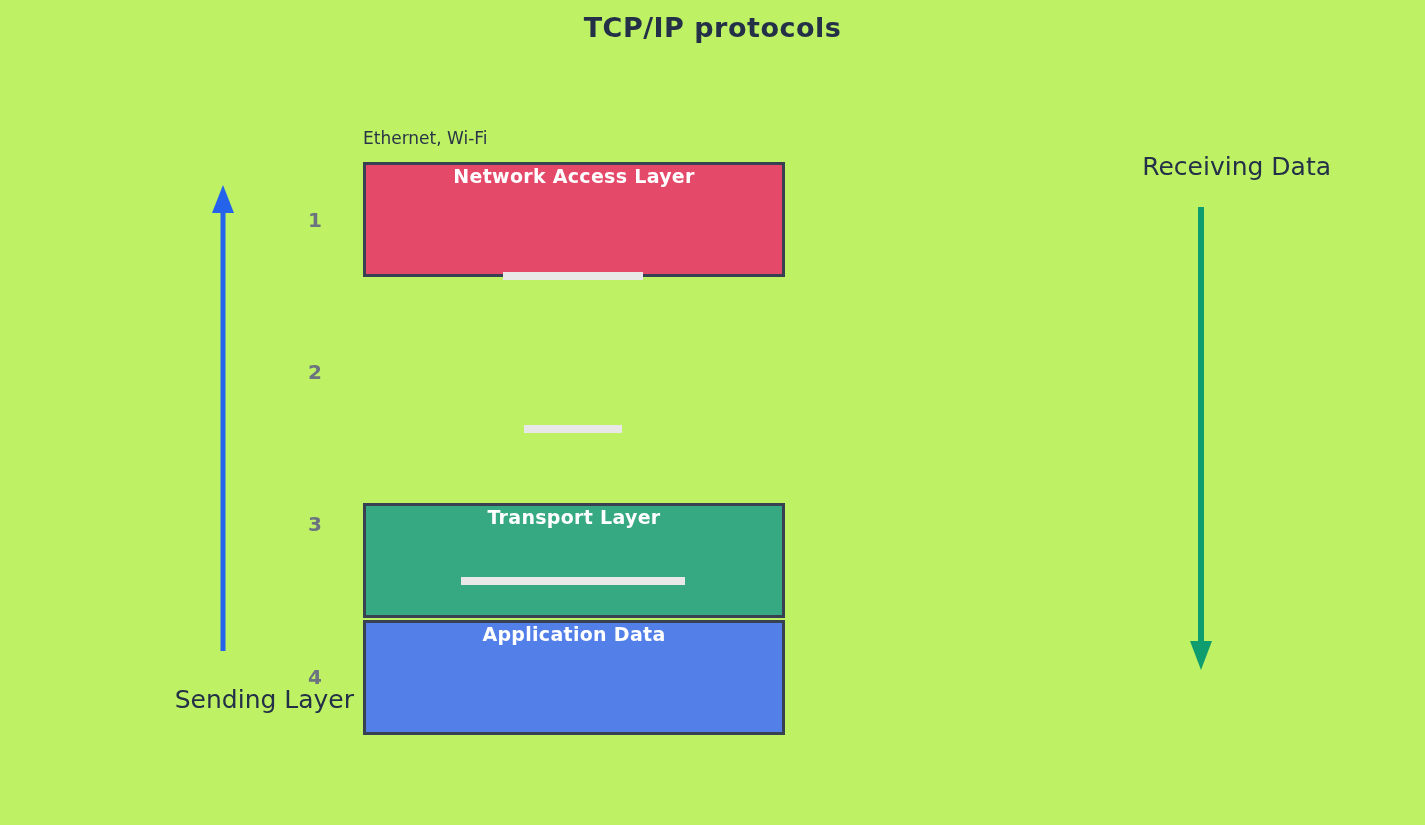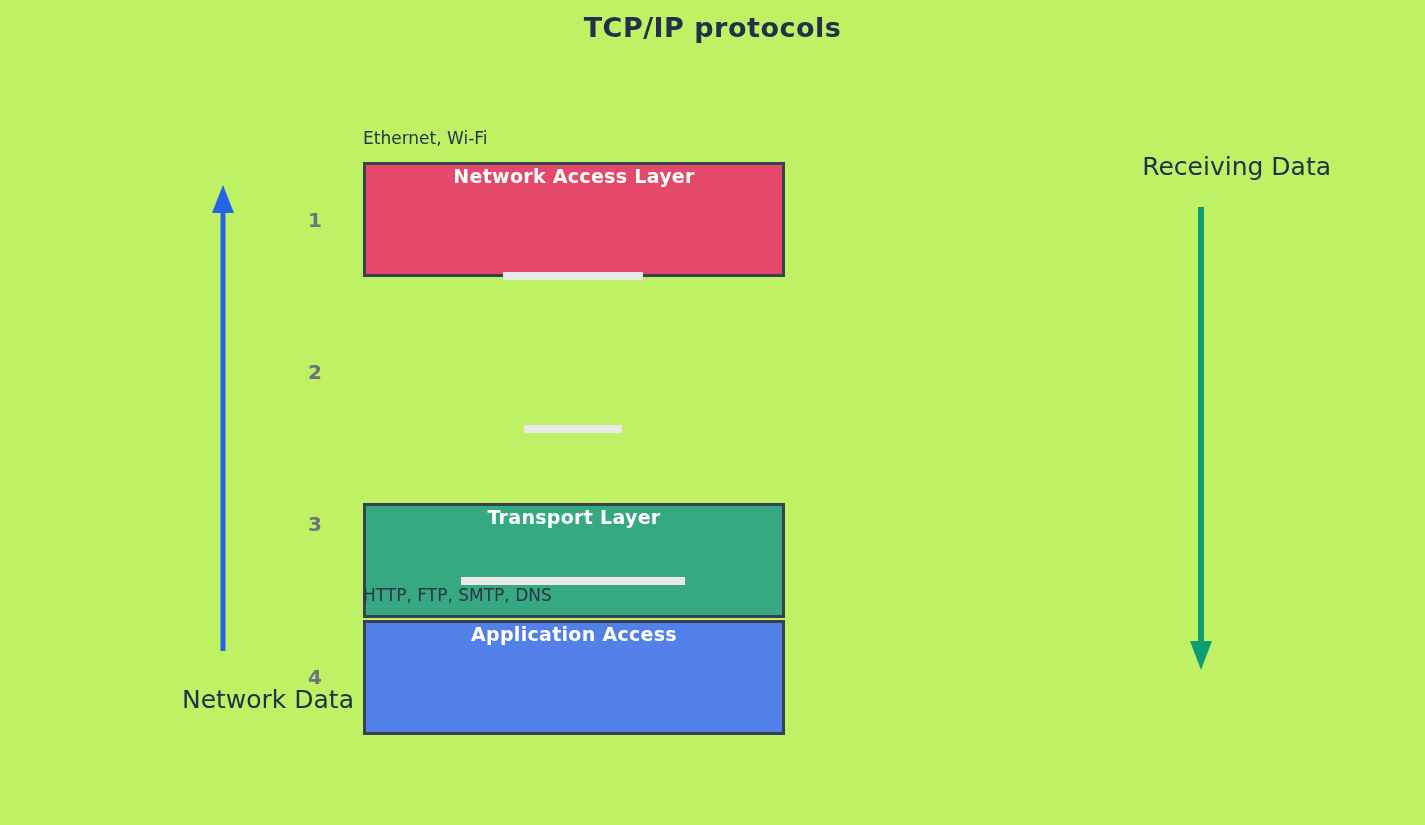--- a/index.html
+++ b/index.html
@@ -89,31 +89,30 @@
   <div class="label-band band-1"></div>
   <div class="layer-number" style="top:359px">2</div>
 
   <div class="label-band band-2"></div>
   <div class="layer-number" style="top:511px">3</div>
   <div class="layer-box" style="top: 467px; background-color: rgb(54, 168, 130); margin-top: 36px;">
     <span class="layer-name">Transport Layer</span>
   </div>
 
   <div class="label-band band-3"></div>
-  <div class="protocol-label" style="top:583px">HTTP, FTP, SMTP, DNS</div>
   <div class="layer-number" style="top:664px">4</div>
   <div class="layer-box" style="top: 620px; background-color: rgb(82, 127, 232);">
-    <span class="layer-name">Application Access</span>
+    <span class="layer-name">Application Data</span>
   </div>
 
   <svg id="sending-arrow" class="arrow-svg" width="40" height="475" viewBox="0 0 40 475">
     <line x1="20" y1="28" x2="20" y2="468" stroke-width="5" stroke="#2563eb"></line>
     <polygon points="20,2 9,30 31,30" fill="#2563eb"></polygon>
   </svg>
-  <div class="side-label sending-label">Network Data</div>
+  <div class="side-label sending-label">Sending Layer</div>
 
   <div class="side-label receiving-label">Receiving Data</div>
   <svg id="receiving-arrow" class="arrow-svg" width="40" height="470" viewBox="0 0 40 470">
     <line x1="20" y1="2" x2="20" y2="438" stroke-width="6" stroke="#0e9d6e"></line>
     <polygon points="20,465 9,436 31,436" fill="#0e9d6e"></polygon>
   </svg>
 
 </div>
 
 </body></html>

